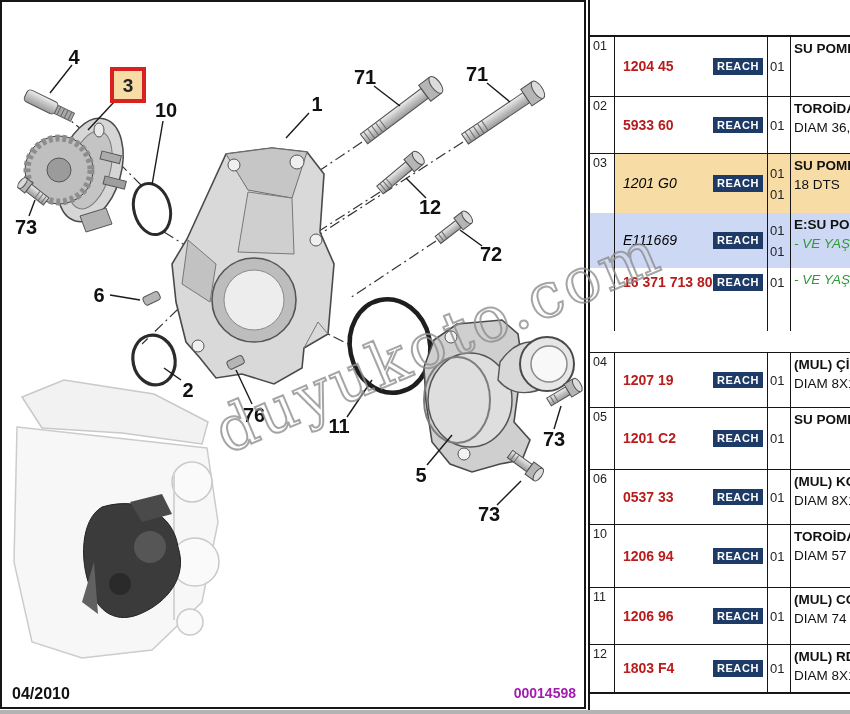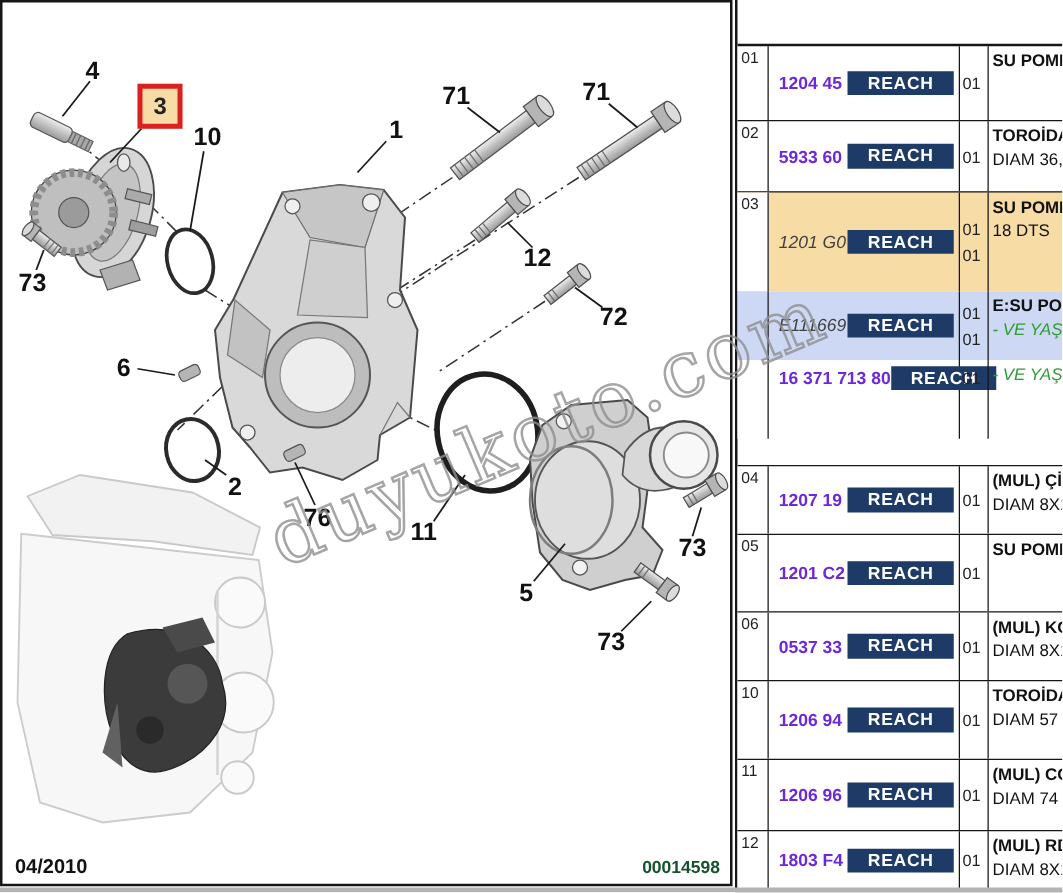--- a/index.html
+++ b/index.html
@@ -8,21 +8,21 @@
 
   
   #diagram-frame{position:absolute;left:0;top:0;width:586px;height:709px;
     border:2px solid #161616;box-sizing:border-box;background:#fff;z-index:1;}
   #diagram-svg{position:absolute;left:0;top:0;}
   .callout{position:absolute;transform:translate(-50%,-50%);font-weight:bold;
     font-size:20px;color:#111;z-index:4;line-height:1;}
   .callout.highlight{background:#F8DCA6;border:4px solid #D92121;width:28px;height:28px;
     display:flex;align-items:center;justify-content:center;font-size:19px;color:#222;}
   #diagram-date{position:absolute;left:10px;bottom:4px;font-weight:bold;font-size:16px;color:#111;}
-  #diagram-docnum{position:absolute;right:8px;bottom:6px;font-weight:bold;font-size:14px;color:#14532d;}
+  #diagram-docnum{position:absolute;right:8px;bottom:6px;font-weight:bold;font-size:14px;color:#a21caf;}
 
   
   #watermark{position:absolute;left:218px;top:398px;z-index:5;pointer-events:none;
     transform:rotate(-23deg);transform-origin:0 50%;
     font-family:"DejaVu Serif",serif;font-size:62px;letter-spacing:3px;white-space:nowrap;
     color:transparent;-webkit-text-stroke:2px #8f8f8f;opacity:.8;}
 
   
   #table-panel{position:absolute;left:588px;top:0;width:262px;height:714px;z-index:2;
     border-left:2px solid #161616;box-sizing:border-box;background:#fff;}
@@ -35,26 +35,26 @@
   .prow.bg-tan{background:#F8DCA6;}
   .prow.bg-tan .cell-num{background:#fff;}
   .prow.bg-blue{background:#CDD9F4;}
   .prow:last-child{border-bottom:2px solid #161616;}
   .cell{box-sizing:border-box;}
   .cell-num{width:25px;border-right:1px solid #161616;font-size:12.5px;color:#222;
     padding:2px 0 0 3px;flex:none;}
   .cell-part{width:153px;border-right:1px solid #161616;flex:none;display:flex;
     flex-direction:column;justify-content:center;padding:0 4px 0 8px;gap:0;}
   .part-line{display:flex;align-items:center;justify-content:space-between;line-height:21px;}
-  .part-no{font-size:14px;color:#6d28d9;font-weight:bold;white-space:nowrap;}
-  .part-no.italic{font-weight:normal;font-style:italic;color:#404040;}
+  .part-no{font-size:14px;color:#b91c1c;font-weight:bold;white-space:nowrap;}
+  .part-no.italic{font-weight:normal;font-style:italic;color:#000000;}
   .rp-line{text-align:right;font-weight:bold;font-style:italic;font-size:14.5px;
     color:#111;line-height:20px;white-space:nowrap;}
-  .reach{background:#1E3A66;color:#fff;font-weight:bold;font-size:14px;
-    letter-spacing:.6px;padding:2px 16px;line-height:1.1;flex:none;}
+  .reach{background:#1E3A66;color:#fff;font-weight:bold;font-size:11px;
+    letter-spacing:.6px;padding:2px 4px;line-height:1.1;flex:none;}
   .cell-qty{width:23px;border-right:1px solid #161616;flex:none;display:flex;
     flex-direction:column;justify-content:center;font-size:13px;color:#222;}
   .qty-line{line-height:21px;padding-left:2px;}
   .cell-desc{flex:1;padding:2px 0 0 3px;overflow:hidden;white-space:nowrap;}
   .desc-line{font-size:13.5px;line-height:19px;color:#111;}
   .desc-line.b{font-weight:bold;}
   .desc-line.g{color:#2F9B35;font-style:italic;}
   .prow.v-top .cell-part,.prow.v-top .cell-qty{justify-content:flex-start;padding-top:4px;}
 
   #bottom-strip{position:absolute;left:0;top:710px;width:850px;height:4px;
@@ -312,21 +312,21 @@
 
     </div>
     <div class="cell cell-qty">
             <div class="qty-line">01</div>
           </div>
     <div class="cell cell-desc">
             <div class="desc-line b">TOROİDA</div>
             <div class="desc-line r">DIAM 36,</div>
           </div>
   </div>
-        <div class="prow bt bg-tan" style="height: 80px;">
+        <div class="prow bt bg-tan" style="height: 60px;">
     <div class="cell cell-num">03</div>
     <div class="cell cell-part">
       <div class="part-line">
         <span class="part-no italic">1201 G0</span>
         <span class="reach">REACH</span>
       </div>
     </div>
     <div class="cell cell-qty">
             <div class="qty-line">01</div>
             <div class="qty-line">01</div>

